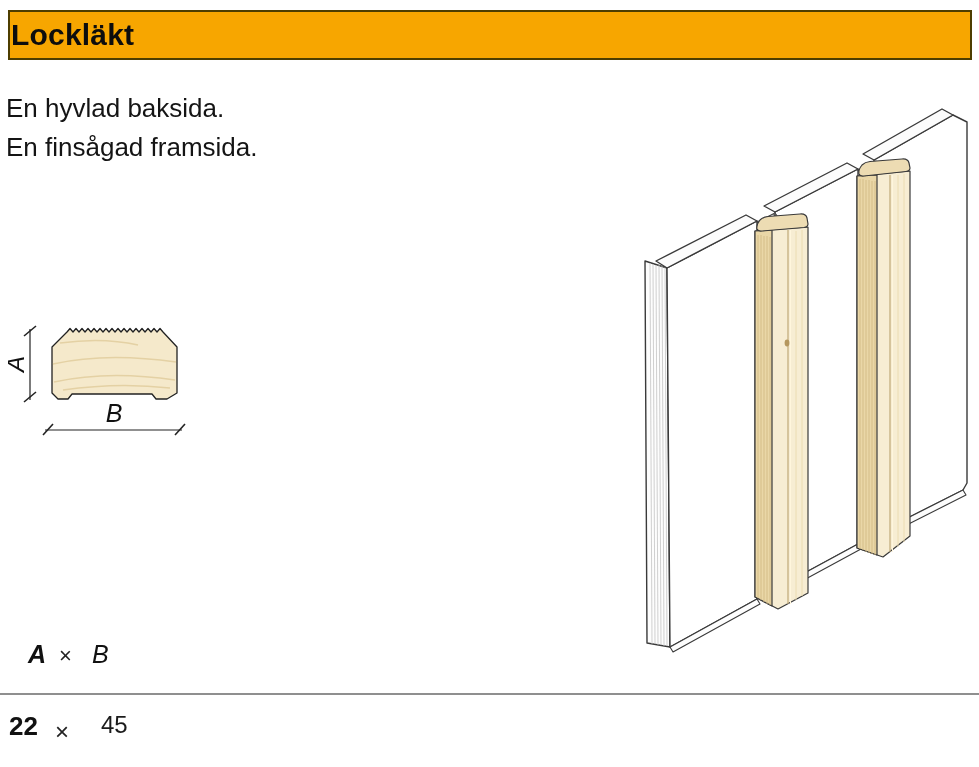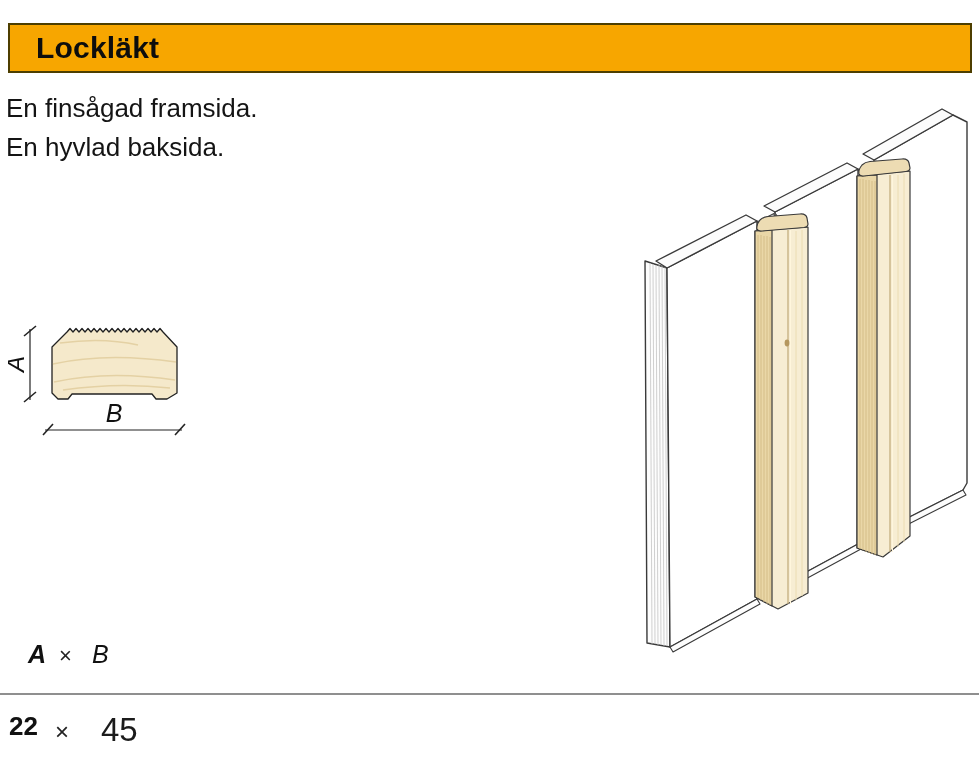--- a/index.html
+++ b/index.html
@@ -1,22 +1,22 @@
 <!DOCTYPE html>
 <html><head>
 <meta charset="utf-8">
 <style>
   * { margin:0; padding:0; box-sizing:border-box; }
   html,body { width:979px; height:767px; background:#ffffff; font-family:"Liberation Sans", sans-serif; }
   #page { position:relative; width:979px; height:767px; overflow:hidden; background:#fff; }
 
   .header-bar {
-    position:absolute; left:8px; top:23px; width:964px; height:50px;
+    position:absolute; left:8px; top:10px; width:964px; height:50px;
     background:#F7A600; border:2px solid #4d3e00;
-    display:flex; align-items:center; padding-left:26px;
+    display:flex; align-items:center; padding-left:1px;
   }
   .header-bar .title {
     font-size:30px; font-weight:bold; color:#0d0d0d; letter-spacing:0.2px;
   }
 
   .desc {
     position:absolute; left:6px; top:89px; width:620px;
     font-size:26px; line-height:38.6px; color:#141414; font-weight:400;
   }
 
@@ -25,36 +25,36 @@
   .formula-row { position:absolute; left:0; top:640px; width:400px; height:34px; }
   .formula-row .fa { position:absolute; left:28px; top:0; font-size:25px; font-weight:bold; font-style:italic; color:#111; }
   .formula-row .fx { position:absolute; left:59px; top:3px; font-size:22px; color:#222; }
   .formula-row .fb { position:absolute; left:92px; top:0; font-size:25px; font-style:italic; color:#111; }
 
   .divider { position:absolute; left:0; top:693px; width:979px; height:2px; background:#8f8f8f; }
 
   .dims-row { position:absolute; left:0; top:711px; width:400px; height:40px; }
   .dims-row .da { position:absolute; left:9px; top:0; font-size:26px; font-weight:bold; color:#111; }
   .dims-row .dx { position:absolute; left:55px; top:7px; font-size:24px; color:#222; }
-  .dims-row .db { position:absolute; left:101px; top:0; font-size:33px; font-weight:400; color:#1b1b1b; }
+  .dims-row .db { position:absolute; left:101px; top:0; font-size:24px; font-weight:400; color:#1b1b1b; }
 
   .wall-svg { position:absolute; left:638px; top:95px; }
 </style>
 </head>
 <body>
 
 <div id="page">
 
   <div class="header-bar">
     <span class="title">Lockläkt</span>
   </div>
 
   <div class="desc">
+    <div>En hyvlad baksida.</div>
     <div>En finsågad framsida.</div>
-    <div>En hyvlad baksida.</div>
   </div>
 
   <svg class="profile-svg" width="200" height="130" viewBox="0 0 200 130">
 
     <path d="M44,31 L44,77 L50,83 L60,83 L64,78 L144,78 L148,83 L159,83 L169,77 L169,31 L155,16
          l-3,-3.5 l-3,3.5 l-3,-3.5 l-3,3.5 l-3,-3.5 l-3,3.5 l-3,-3.5 l-3,3.5
          l-3,-3.5 l-3,3.5 l-3,-3.5 l-3,3.5 l-3,-3.5 l-3,3.5 l-3,-3.5 l-3,3.5
          l-3,-3.5 l-3,3.5 l-3,-3.5 l-3,3.5 l-3,-3.5 l-3,3.5 l-3,-3.5 l-3,3.5
          l-3,-3.5 l-3,3.5 l-3,-3.5 l-3,3.5 l-3,-3.5 l-3,3.5 l-3,-3.5 l-3,3.5 Z" fill="#F5E9CB" stroke="#222222" stroke-width="1.3" stroke-linejoin="round"></path>
 

